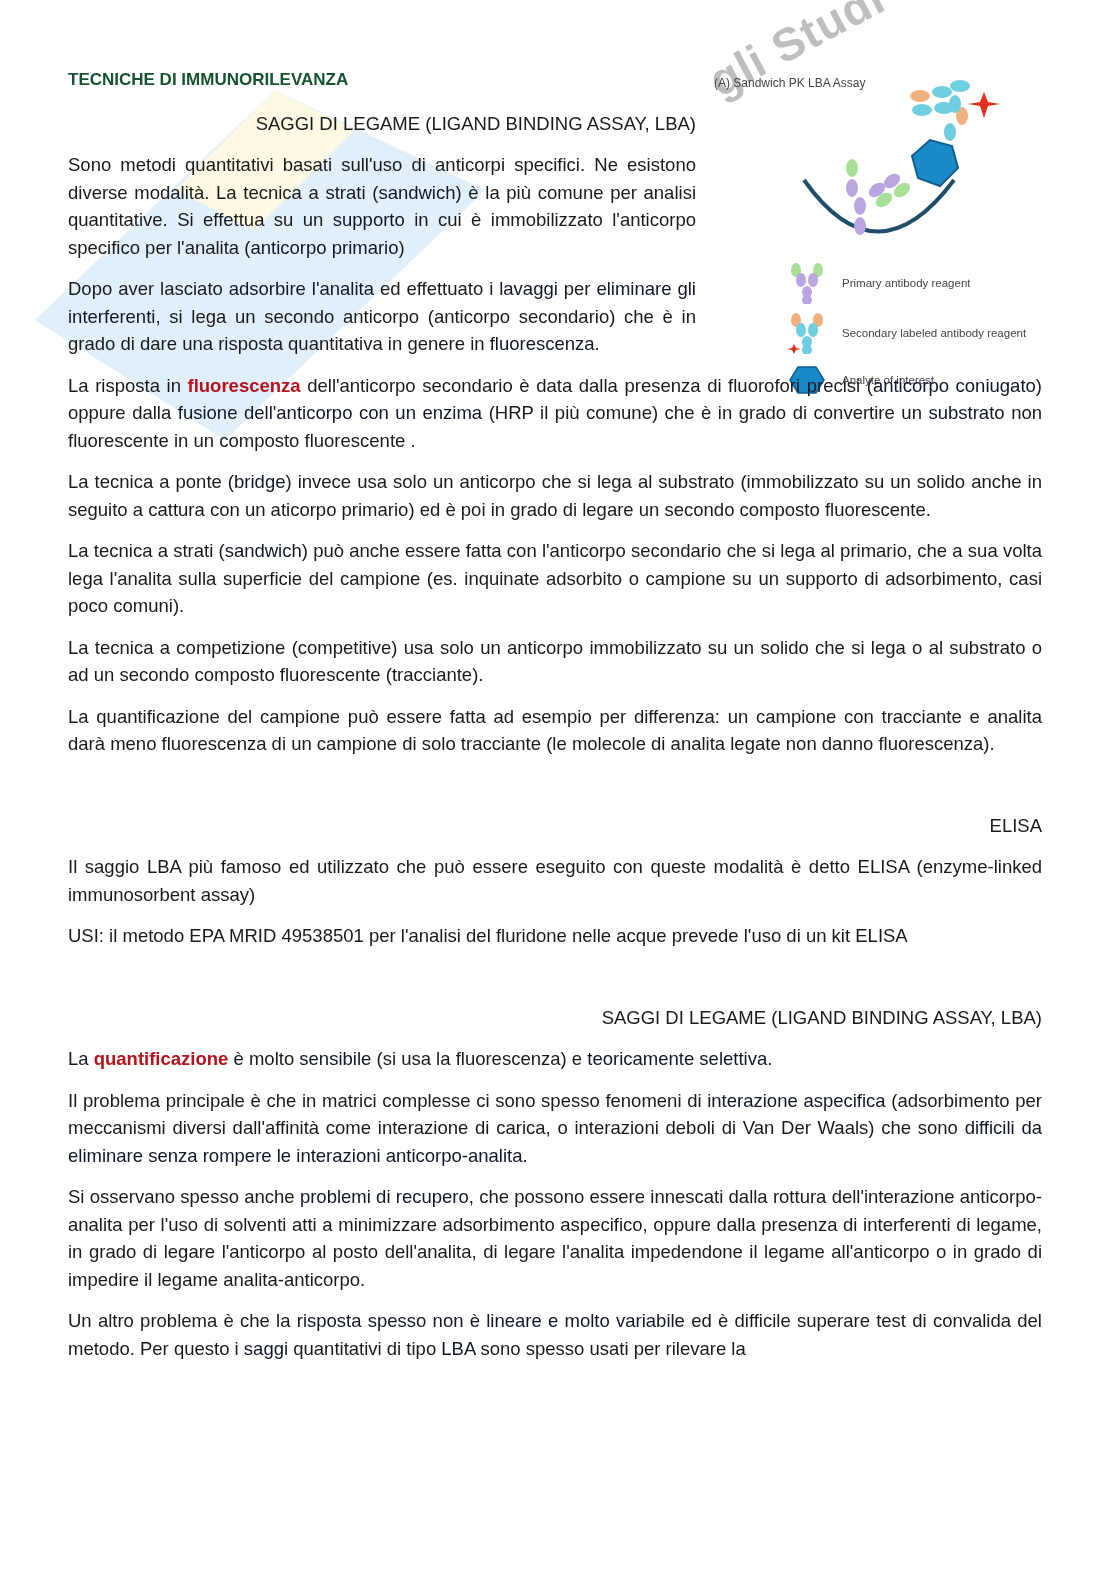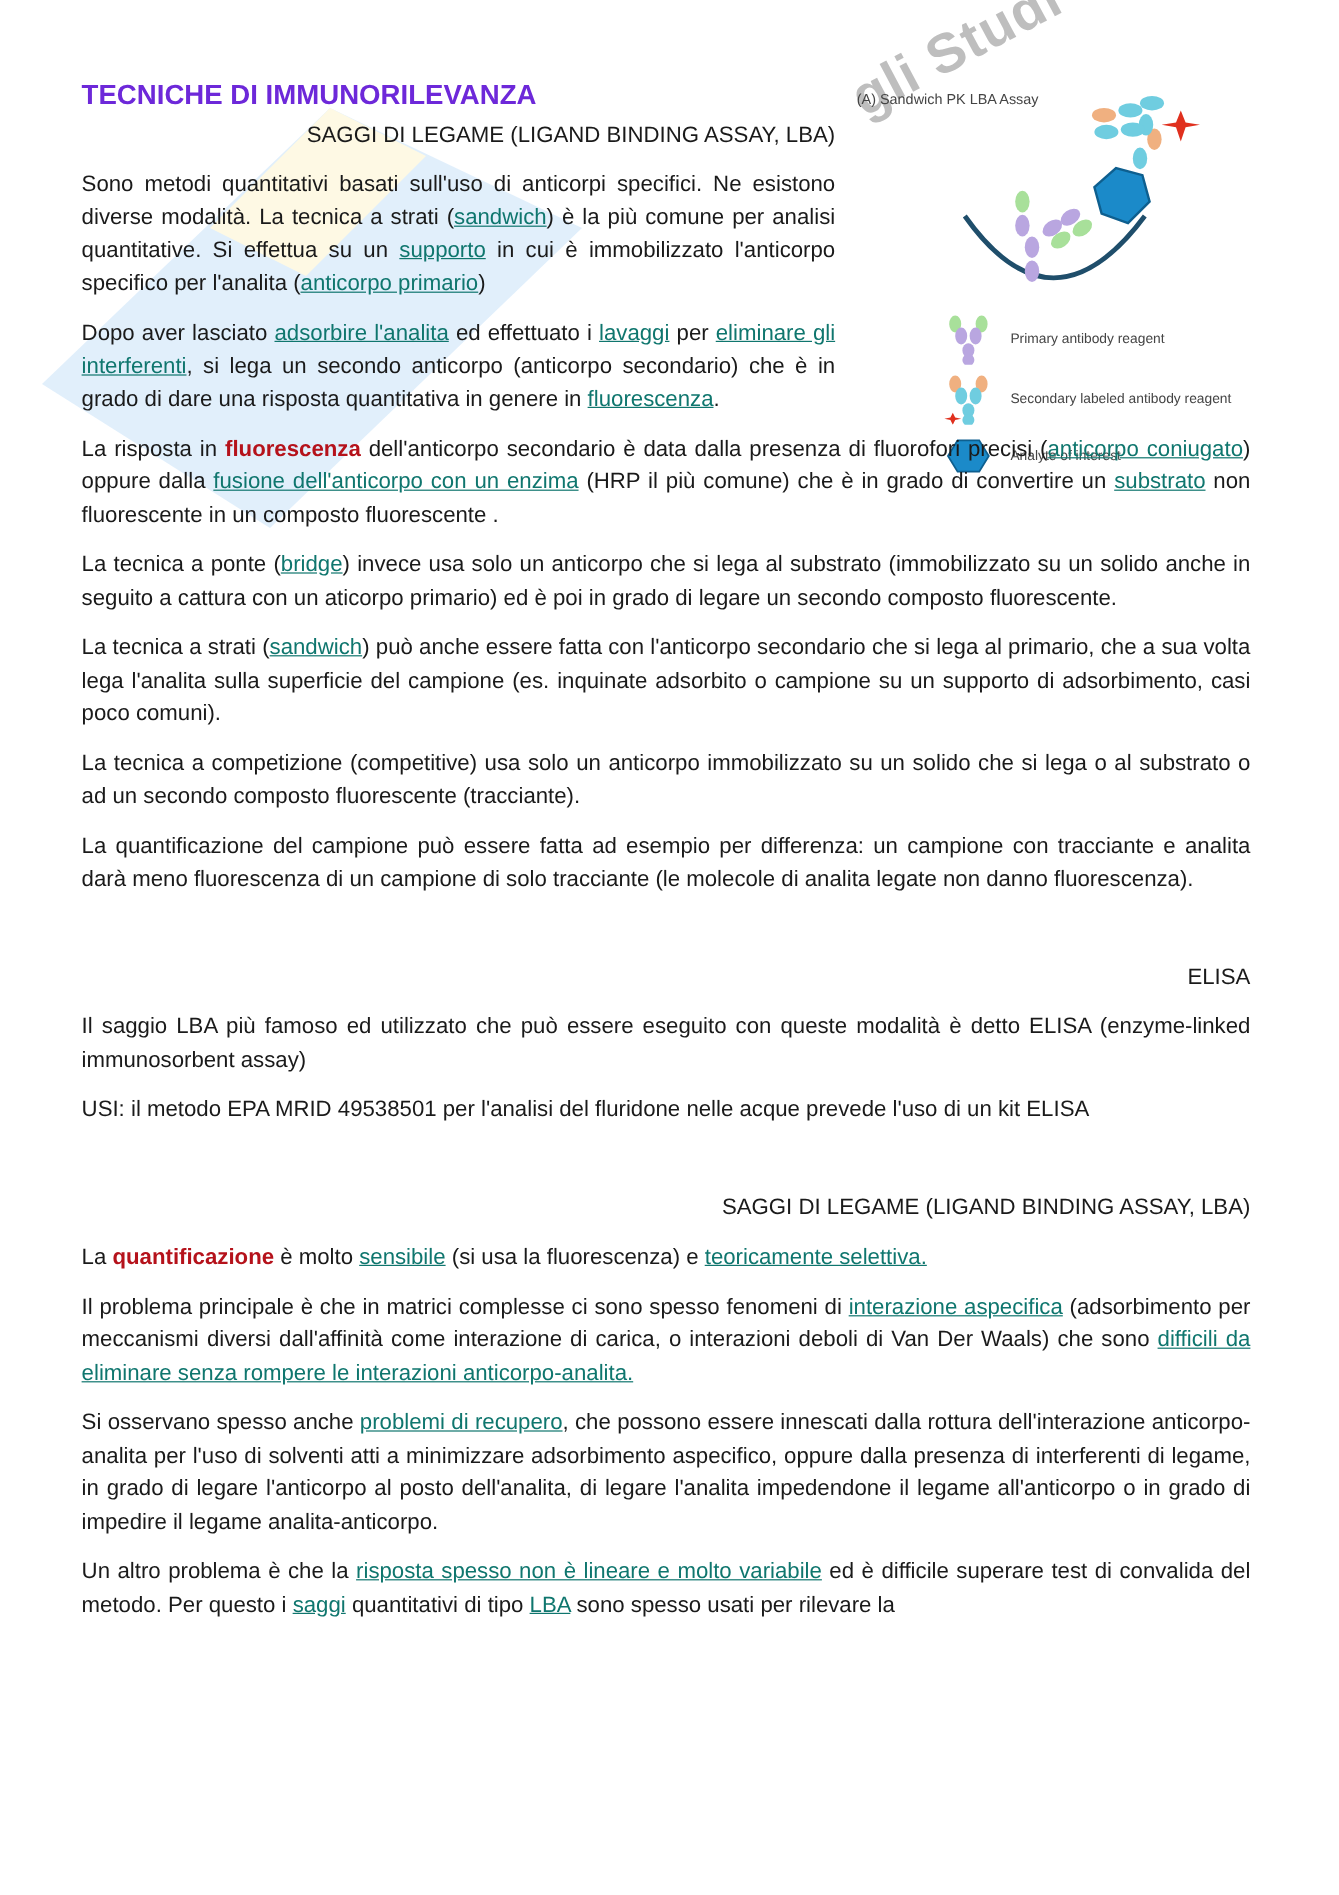--- a/index.html
+++ b/index.html
@@ -7,23 +7,23 @@
          font-family: "Liberation Sans", "DejaVu Sans", sans-serif; color: #1a1a1a; }
   .page { position: absolute; left: 0; top: 0; width: 1116px; height: 1579px; }
 
   
   .watermark { position: absolute; left: 25px; top: 70px; width: 470px; height: 380px; pointer-events: none; opacity: 0.13; }
   .watermark-text { position: absolute; left: 700px; top: 60px; font-size: 46px; font-weight: bold; color: #8a8a8a; opacity: 0.55; transform: rotate(-28deg); transform-origin: left top; letter-spacing: 1px; pointer-events:none; }
 
   .content { position: absolute; left: 68px; top: 66px; width: 974px; font-size: 18.5px; line-height: 27.5px; }
   .narrow { width: 628px; }
   p { margin: 0 0 14px 0; text-align: justify; }
-  .h-title { color: #6d28d9; font-weight: bold; font-size: 23px; margin-bottom: 4px; text-align: left; }
+  .h-title { color: #14532d; font-weight: bold; font-size: 17px; margin-bottom: 16px; text-align: left; }
   .h-sec { margin-bottom: 14px; text-align: right; }
-  .r { color: #0f766e; text-decoration: underline; }
+  .r { color: #0f172a; }
   .rb { color: #b5121b; font-weight: bold; }
   .gap-lg { height: 40px; }
 
   
   .figure { position: absolute; left: 712px; top: 68px; width: 345px; height: 340px; }
   .fig-caption { position: absolute; left: 2px; top: 8px; font-size: 12px; color: #444; }
   .legend-row { position: absolute; left: 74px; display: flex; align-items: center; font-size: 11.5px; color: #444; }
   .legend-row .ico { width: 42px; height: 42px; margin-right: 14px; }
 </style>
 </head>

